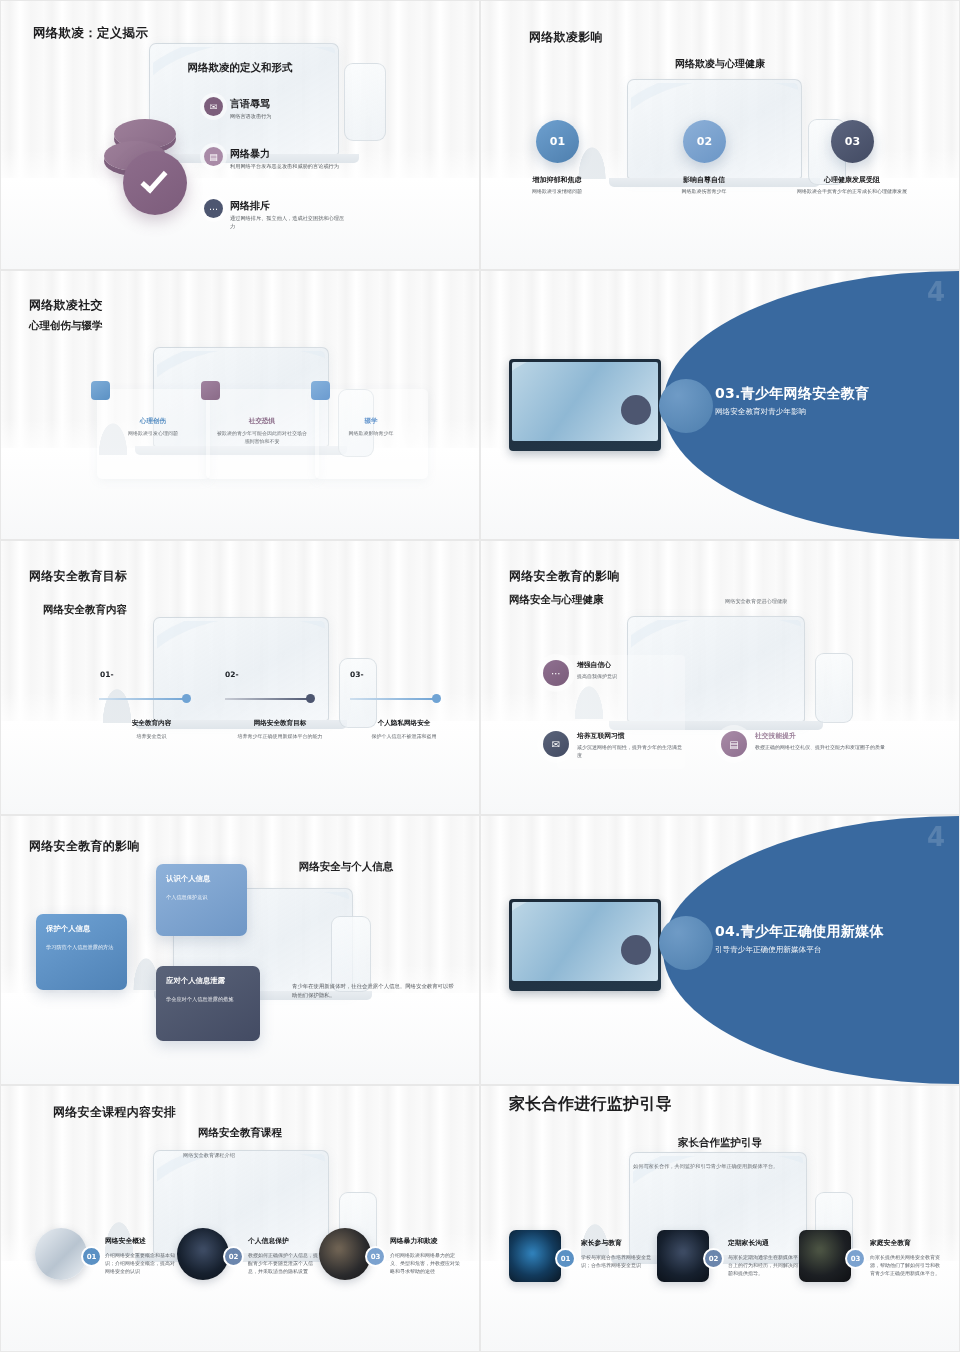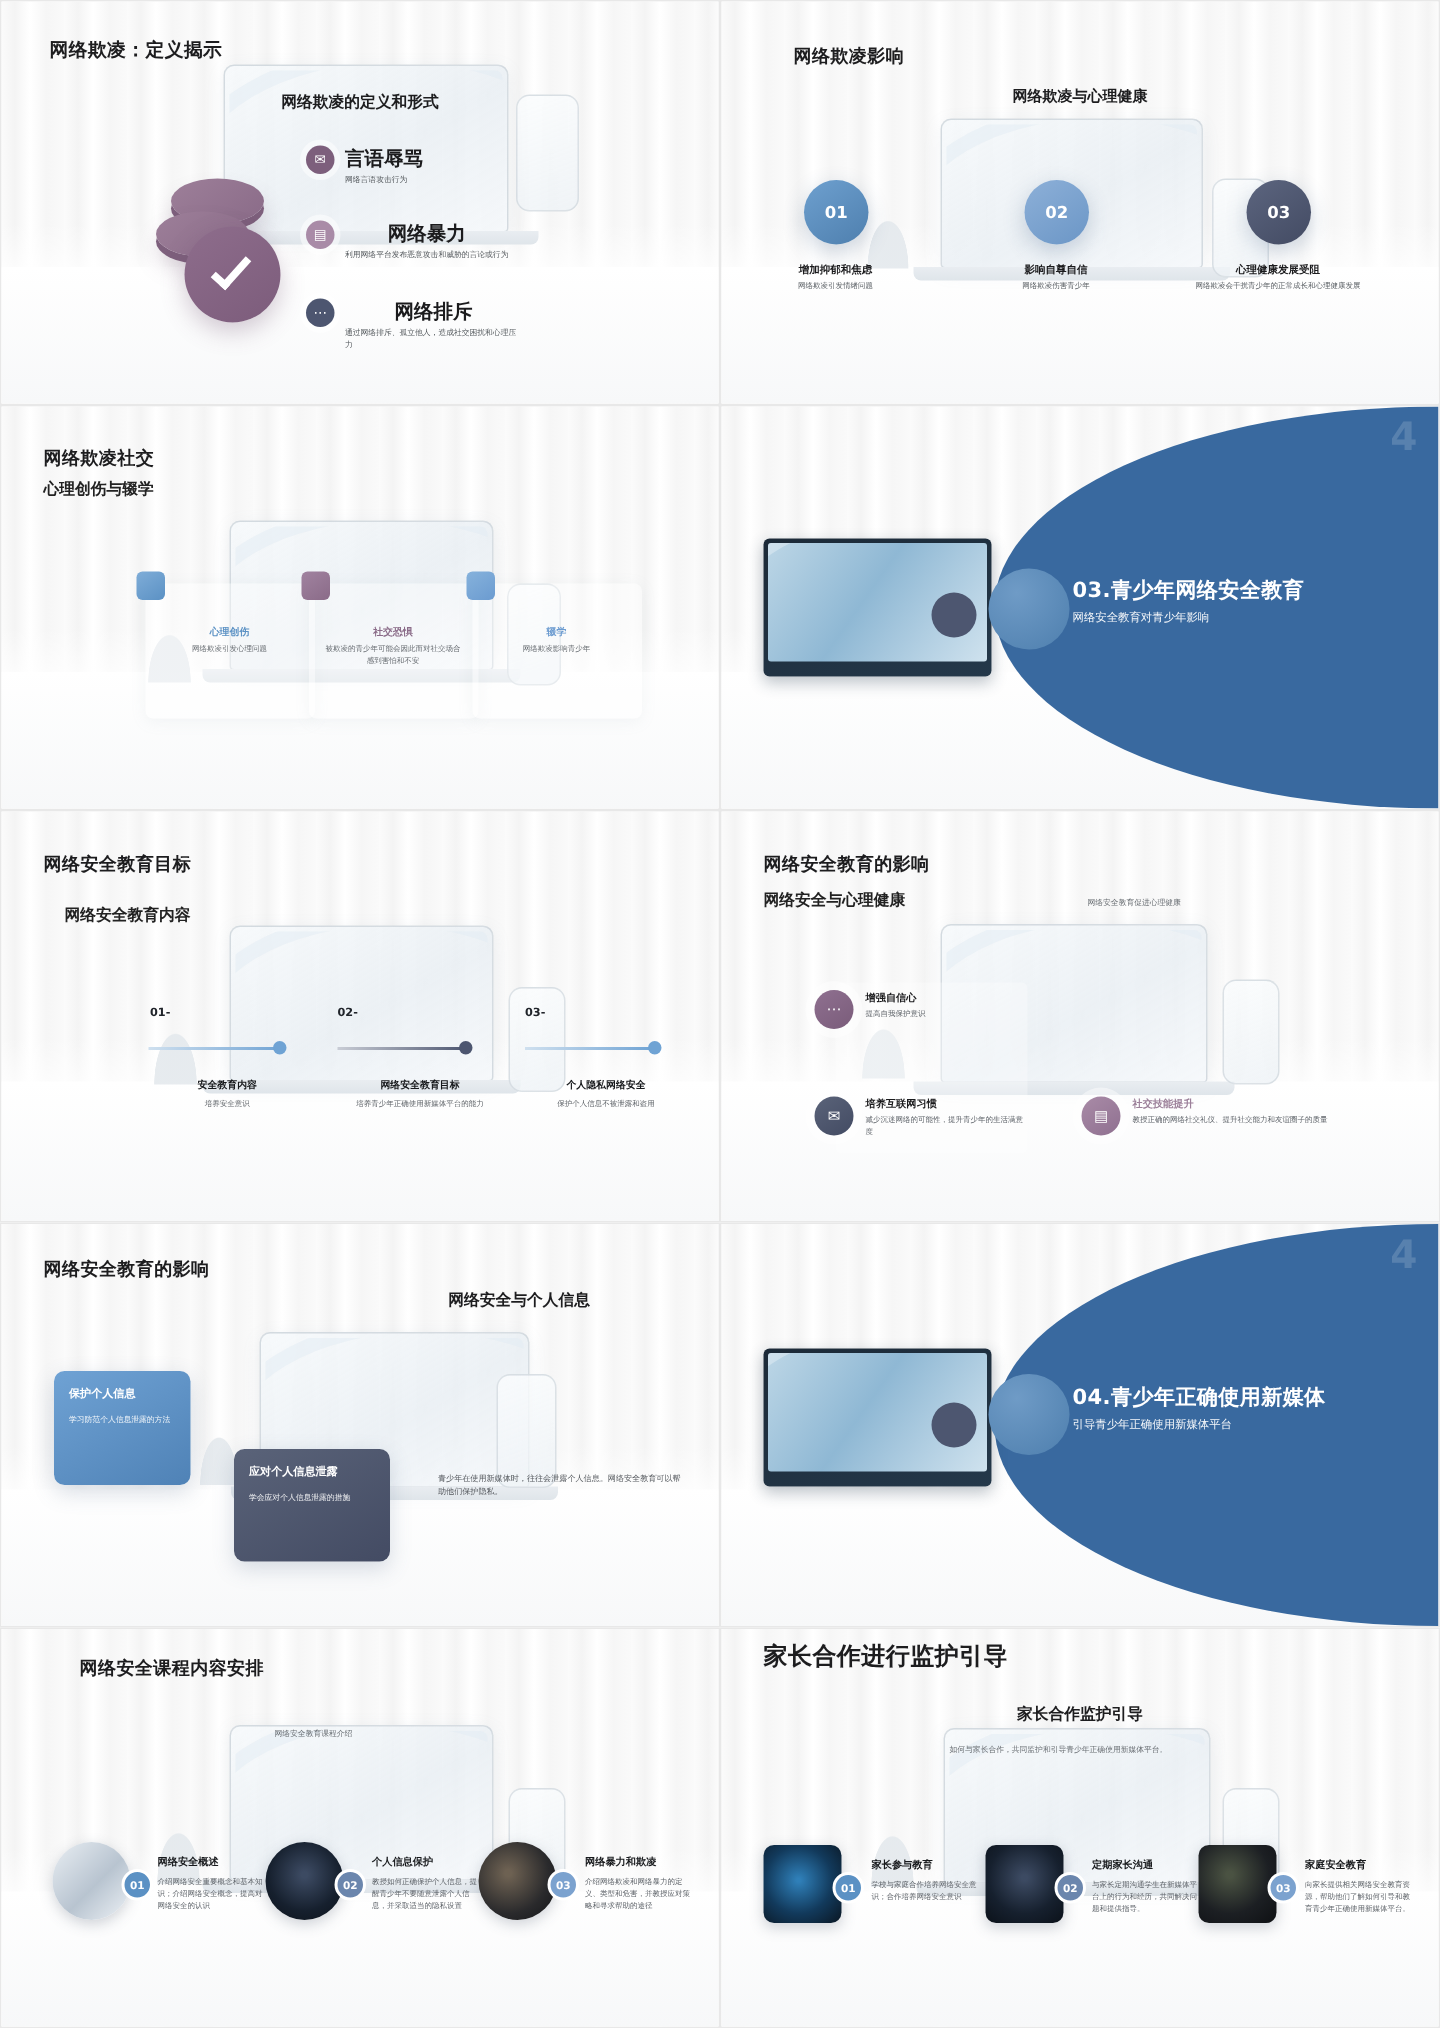--- a/index.html
+++ b/index.html
@@ -91,21 +91,21 @@
     border-left:5px solid #fff; border-bottom:5px solid #fff;
     transform: rotate(-48deg);
   }
   .bullet-row { position:absolute; display:flex; gap:7px; align-items:flex-start; }
   .bullet-ico {
     width:19px; height:19px; border-radius:50%; flex:0 0 19px;
     display:flex; align-items:center; justify-content:center;
     color:#fff; font-size:9px;
     box-shadow: 0 0 0 4px rgba(255,255,255,.5);
   }
-  .bullet-txt h4 { font-size:13px; color:#1b1b1d; margin-bottom:2px;text-align:center; }
+  .bullet-txt h4 { font-size:10px; color:#1b1b1d; margin-bottom:2px; }
   .bullet-txt p  { font-size:5.2px; color:#555a5e; line-height:1.5; max-width:118px; }
 
   
   .numcirc {
     position:absolute; border-radius:50%;
     display:flex; align-items:center; justify-content:center;
     color:#fff; font-weight:bold;
     box-shadow: 0 5px 14px rgba(60,90,130,.25);
   }
   .numlabel { position:absolute; text-align:center; }
@@ -412,20 +412,24 @@
     <div class="bg"></div>
     <div class="laptop" style="left:172px;top:72px;width:180px;height:104px;">
         <div class="swoosh"></div>
       </div>
     <div class="phone" style="left:330px;top:100px;width:40px;height:76px;"></div>
     <div class="plant" style="left:122px;top:116px;width:46px;height:58px;"></div>
 
     <div class="s-title" style="left:28px;top:22px;font-size:12px;">网络安全教育的影响</div>
     <div class="s-head-center" style="left:250px;top:44px;width:190px;font-size:10.5px;">网络安全与个人信息</div>
 
+    <div class="bigcard" style="left:155px;top:48px;width:91px;height:72px;background:linear-gradient(150deg,#8fb2da,#6f97c6);">
+      <h4>认识个人信息</h4>
+      <p>个人信息保护意识</p>
+    </div>
     <div class="bigcard" style="left:35px;top:98px;width:91px;height:76px;background:linear-gradient(150deg,#6fa2d4,#4f82b6);">
       <h4>保护个人信息</h4>
       <p>学习防范个人信息泄露的方法</p>
     </div>
     <div class="bigcard" style="left:155px;top:150px;width:104px;height:75px;background:linear-gradient(150deg,#5a6379,#434b63);">
       <h4>应对个人信息泄露</h4>
       <p>学会应对个人信息泄露的措施</p>
     </div>
 
     <div class="note-line" style="left:291px;top:166px;width:163px;line-height:1.6;">青少年在使用新媒体时，往往会泄露个人信息。网络安全教育可以帮助他们保护隐私。</div>
@@ -448,20 +452,21 @@
 
   <div class="slide">
     <div class="bg"></div>
     <div class="laptop" style="left:152px;top:64px;width:176px;height:104px;">
         <div class="swoosh"></div>
       </div>
     <div class="phone" style="left:338px;top:106px;width:38px;height:68px;"></div>
     <div class="plant" style="left:92px;top:108px;width:52px;height:62px;"></div>
 
     <div class="s-title" style="left:20px;top:18px;font-size:12px;margin-left:32px;">网络安全课程内容安排</div>
+    <div class="s-head-center" style="left:0;right:0;top:40px;font-size:10.5px;">网络安全教育课程</div>
     <div class="cap-small" style="left:182px;top:66px;">网络安全教育课程介绍</div>
 
     <div class="media-item">
       <div class="media-thumb round" style="left:34px;top:142px;background:linear-gradient(135deg,#e9eef3,#b8c4d0 55%,#eef2f6);"></div>
       <div class="media-badge" style="left:80px;top:160px;background:#5b91c4;">
           <span>01</span>
         </div>
       <div class="media-txt" style="left:104px;top:150px;">
         <h4>网络安全概述</h4>
         <p>介绍网络安全重要概念和基本知识；介绍网络安全概念，提高对网络安全的认识</p>

